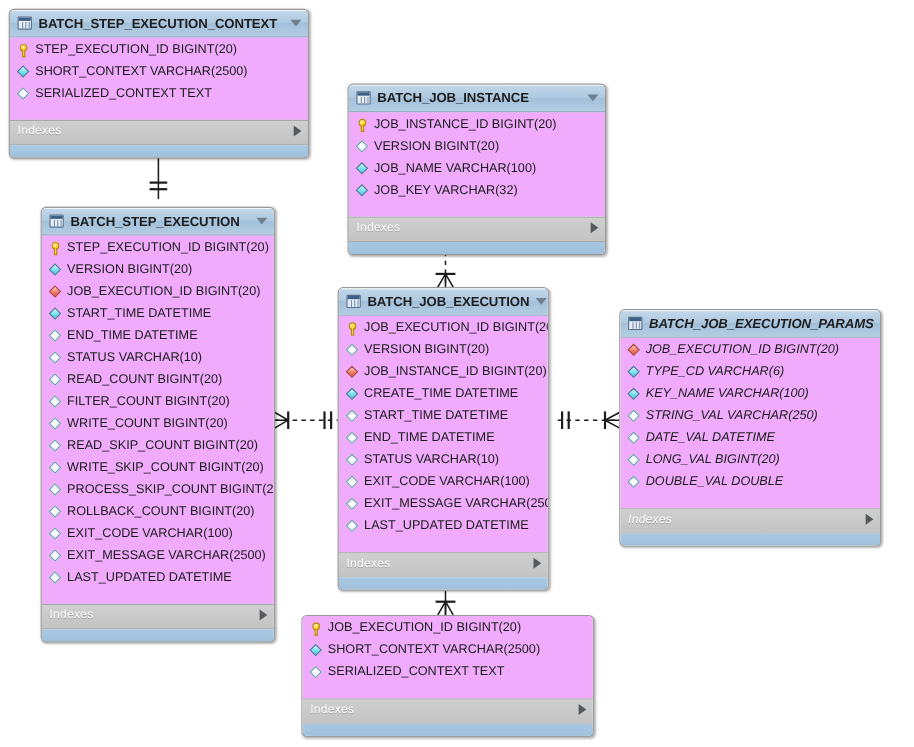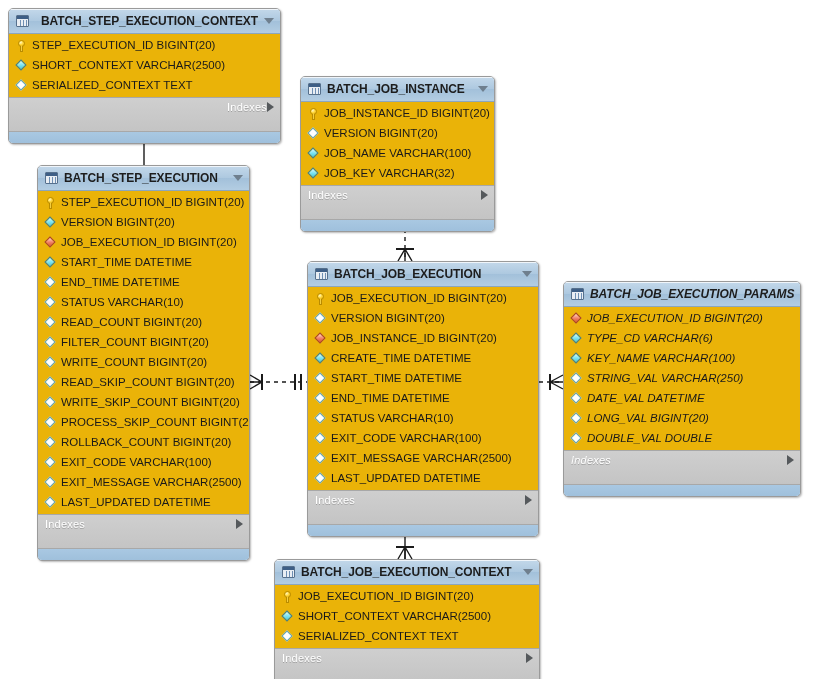--- a/index.html
+++ b/index.html
@@ -91,22 +91,22 @@
   .tbl-caret {
     flex: 0 0 auto;
     width: 0; height: 0;
     margin-left: 6px;
     border-left: 5px solid transparent;
     border-right: 5px solid transparent;
     border-top: 6px solid #6f7f8e;
   }
 
   .cols {
-    background: #eab308;
-    padding: 1px 0 2px 0;
+    background: #f0abfc;
+    padding: 1px 0 14px 0;
   }
 
   .col-row {
     height: 20px;
     display: flex;
     align-items: center;
     padding-left: 6px;
     white-space: nowrap;
   }
 
@@ -164,21 +164,21 @@
   .col-text {
     font-size: 11.5px;
     color: #1a1a1a;
     line-height: 13px;
   }
 
   .idx-bar {
     height: 17px;
     display: flex;
     align-items: center;
-    padding: 0 6px 16px 7px;
+    padding: 0 6px 4px 7px;
     background: linear-gradient(to bottom, #cfcfcf 0%, #c4c4c4 100%);
     border-top: 1px solid #a8a8a8;
     border-bottom: 1px solid #a8a8a8;
   }
   .idx-label {
     flex: 1 1 auto;
     font-size: 11px;
     color: #ffffff;
     text-shadow: 0 1px 0 rgba(0,0,0,0.22);
     letter-spacing: 0.2px;
@@ -251,21 +251,21 @@
         <line x1="397" y1="519" x2="413" y2="519" stroke-width="2"></line>
 
         <line x1="396" y1="547" x2="414" y2="547" stroke-width="2"></line>
         <path d="M405,547 L398,559 M405,547 L412,559 M405,547 L405,559"></path>
       </g>
 
     </g>
   </svg>
 
   <div id="tables-host">
-      <div class="table-box" style="left: 8px; top: 8px; width: 273px; text-align: right;">
+      <div class="table-box" style="left: 8px; top: 8px; width: 273px;">
         <div class="tbl-header">
           <span class="tbl-icon">
             <i class="bar"></i>
             <i class="c1"></i>
             <i class="c2"></i>
             <i class="c3"></i>
           </span>
           <span class="tbl-title">BATCH_STEP_EXECUTION_CONTEXT</span>
           <span class="tbl-caret"></span>
         </div>
@@ -289,21 +289,21 @@
             </span>
             <span class="col-text">SERIALIZED_CONTEXT TEXT</span>
           </div>
         </div>
         <div class="idx-bar">
           <span class="idx-label">Indexes</span>
           <span class="idx-caret"></span>
         </div>
         <div class="tbl-footer"></div>
       </div>
-      <div class="table-box" style="left: 300px; top: 76px; width: 195px;">
+      <div class="table-box" style="left: 316px; top: 76px; width: 235px;">
         <div class="tbl-header">
           <span class="tbl-icon">
             <i class="bar"></i>
             <i class="c1"></i>
             <i class="c2"></i>
             <i class="c3"></i>
           </span>
           <span class="tbl-title">BATCH_JOB_INSTANCE</span>
           <span class="tbl-caret"></span>
         </div>
@@ -333,21 +333,21 @@
             </span>
             <span class="col-text">JOB_KEY VARCHAR(32)</span>
           </div>
         </div>
         <div class="idx-bar">
           <span class="idx-label">Indexes</span>
           <span class="idx-caret"></span>
         </div>
         <div class="tbl-footer"></div>
       </div>
-      <div class="table-box" style="left: 37px; top: 165px; width: 213px;">
+      <div class="table-box" style="left: 37px; top: 188px; width: 213px;">
         <div class="tbl-header">
           <span class="tbl-icon">
             <i class="bar"></i>
             <i class="c1"></i>
             <i class="c2"></i>
             <i class="c3"></i>
           </span>
           <span class="tbl-title">BATCH_STEP_EXECUTION</span>
           <span class="tbl-caret"></span>
         </div>
@@ -449,21 +449,21 @@
             </span>
             <span class="col-text">LAST_UPDATED DATETIME</span>
           </div>
         </div>
         <div class="idx-bar">
           <span class="idx-label">Indexes</span>
           <span class="idx-caret"></span>
         </div>
         <div class="tbl-footer"></div>
       </div>
-      <div class="table-box" style="left: 307px; top: 261px; width: 232px;">
+      <div class="table-box" style="left: 307px; top: 261px; width: 192px;">
         <div class="tbl-header">
           <span class="tbl-icon">
             <i class="bar"></i>
             <i class="c1"></i>
             <i class="c2"></i>
             <i class="c3"></i>
           </span>
           <span class="tbl-title">BATCH_JOB_EXECUTION</span>
           <span class="tbl-caret"></span>
         </div>
@@ -591,30 +591,20 @@
             <span class="col-text">DOUBLE_VAL DOUBLE</span>
           </div>
         </div>
         <div class="idx-bar">
           <span class="idx-label">Indexes</span>
           <span class="idx-caret"></span>
         </div>
         <div class="tbl-footer"></div>
       </div>
       <div class="table-box" style="left: 274px; top: 559px; width: 266px;">
-        <div class="tbl-header">
-          <span class="tbl-icon">
-            <i class="bar"></i>
-            <i class="c1"></i>
-            <i class="c2"></i>
-            <i class="c3"></i>
-          </span>
-          <span class="tbl-title">BATCH_JOB_EXECUTION_CONTEXT</span>
-          <span class="tbl-caret"></span>
-        </div>
         <div class="cols">
           <div class="col-row">
             <span class="col-ico ico-key">
               <i class="kr"></i>
               <i class="ks"></i>
             </span>
             <span class="col-text">JOB_EXECUTION_ID BIGINT(20)</span>
           </div>
           <div class="col-row">
             <span class="col-ico ico-dia filled">

